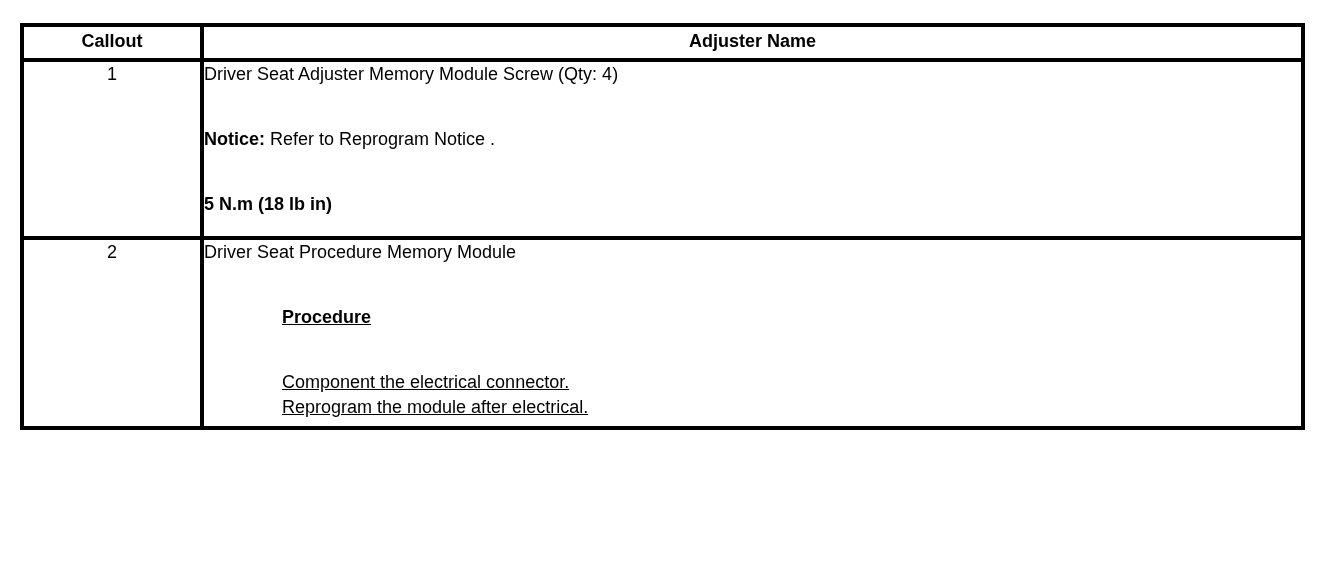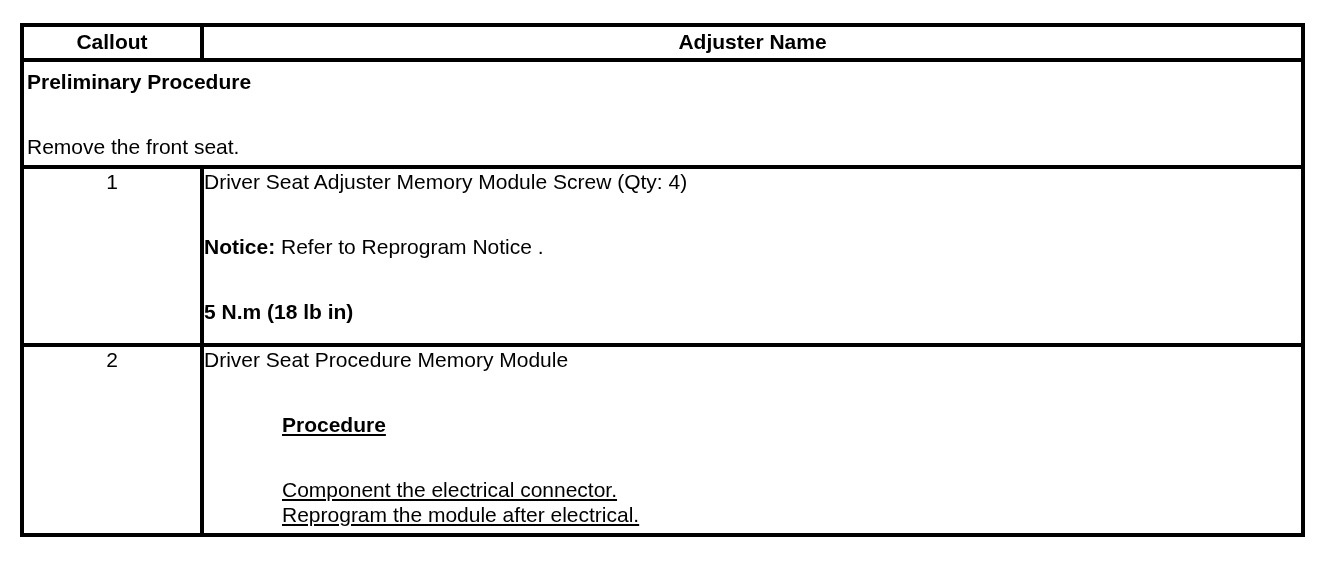--- a/index.html
+++ b/index.html
@@ -13,21 +13,21 @@
     font-family: "Liberation Sans", sans-serif;
     color: #000000;
     overflow: hidden;
   }
   table.callout-table {
     border-collapse: collapse;
     table-layout: fixed;
     width: 1285px;
     margin: 23px 0 0 20px;
     border: 4px solid #000000;
-    font-size: 21px;
+    font-size: 18px;
     line-height: 25px;
   }
   table.callout-table col.col-callout { width: 180px; }
   table.callout-table th,
   table.callout-table td {
     border: 4px solid #000000;
     padding: 0;
     vertical-align: top;
     overflow: hidden;
   }
@@ -62,26 +62,20 @@
     <col class="col-callout">
     <col class="col-component">
   </colgroup>
   <thead>
     <tr class="header-row">
       <th>Callout</th>
       <th>Adjuster Name</th>
     </tr>
   </thead>
   <tbody>
-    <tr class="prelim-row">
-      <td colspan="2">
-        <p class="para bold">Preliminary Procedure</p>
-        <p class="para gap">Remove the front seat.</p>
-      </td>
-    </tr>
 
     <tr class="body-row-1">
       <td class="callout-cell">1</td>
       <td class="component-cell">
         <p class="para">Driver Seat Adjuster Memory Module Screw (Qty: 4)</p>
         <p class="para gap"><span class="bold">Notice:</span><span> Refer to Reprogram Notice .</span></p>
         <p class="para bold gap">5 N.m (18 lb in)</p>
       </td>
     </tr>
 

